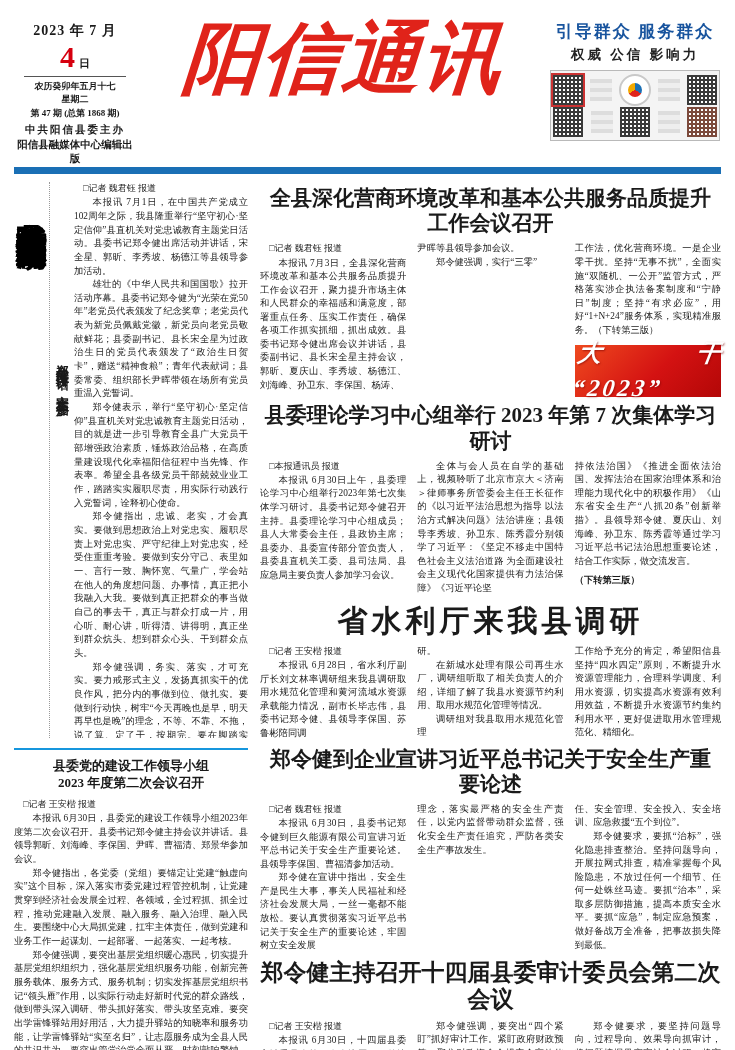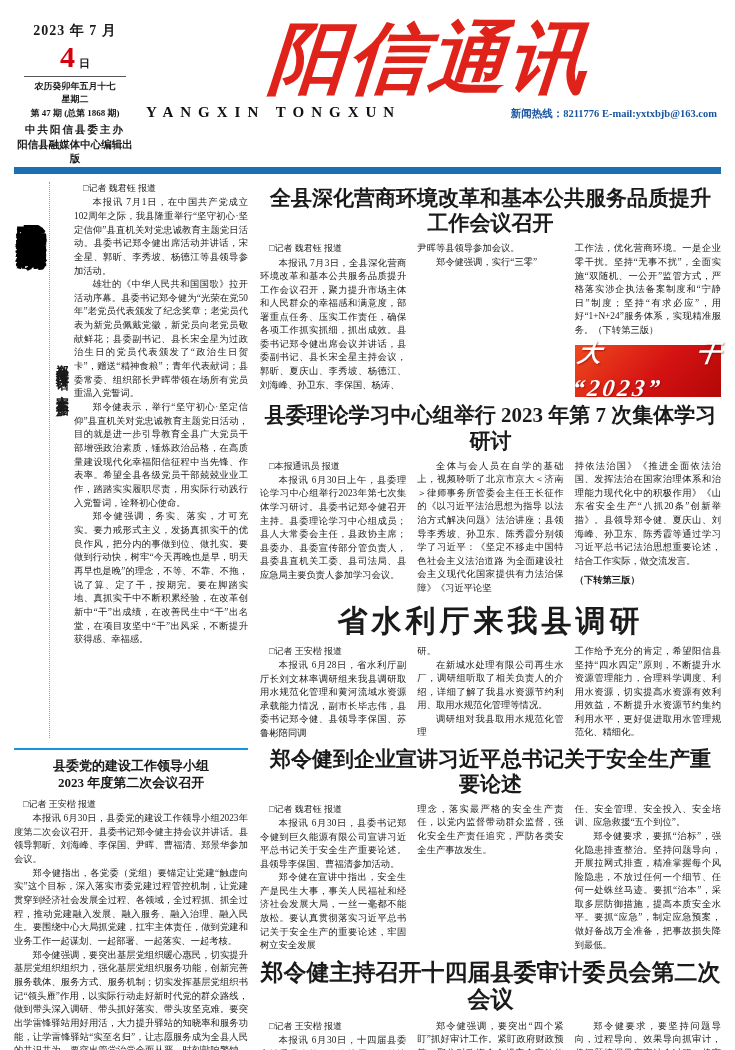--- a/index.html
+++ b/index.html
@@ -92,45 +92,61 @@
       <div class="db-rule"></div>
       <div class="db-small">农历癸卯年五月十七</div>
       <div class="db-small">星期二</div>
       <div class="db-issue">第 47 期  (总第 1868 期)</div>
       <div class="db-org">中共阳信县委主办</div>
       <div class="db-pub">阳信县融媒体中心编辑出版</div>
     </div>
 
     <div class="masthead">
       <div class="mh-title">阳信通讯</div>
-      <div class="mh-row">
-        <span class="mh-pinyin">YANGXIN TONGXUN</span>
-        <span class="mh-contact">
-          <span>新闻热线：8211776</span>
-          <span>E-mail:yxtxbjb@163.com</span>
-        </span>
-      </div>
-    </div>
-
+    </div>
+
+    <div class="right-block">
+      <div class="slogan1">引导群众 服务群众</div>
+      <div class="slogan2">权威 公信 影响力</div>
+      <div class="qr-panel">
+        <div class="qr-row">
+          <span class="qr red-frame"></span>
+          <span class="qr-label"></span>
+          <span class="logo-circle">
+              <span class="logo-dot"></span>
+            </span>
+          <span class="qr-label"></span>
+          <span class="qr"></span>
+        </div>
+        <div class="qr-row">
+          <span class="qr"></span>
+          <span class="qr-label"></span>
+          <span class="qr"></span>
+          <span class="qr-label"></span>
+          <span class="qr dark"></span>
+        </div>
+      </div>
+    </div>
   </div>
 
   <div class="blue-bar"></div>
 
   <div class="main">
 
     <div class="left-col">
 
       <div class="l1">
         <div class="v-headline">我县隆重举行对党忠诚教育主题党日活动</div>
         <div class="v-sub">郑令健出席讲话 宋全星参加</div>
         <div class="l1-body">
           <p class="byline">□记者 魏君钰 报道</p>
           <p class="p">本报讯 7月1日，在中国共产党成立102周年之际，我县隆重举行“坚守初心·坚定信仰”县直机关对党忠诚教育主题党日活动。县委书记郑令健出席活动并讲话，宋全星、郭昕、李秀坡、杨德江等县领导参加活动。</p>
           <p class="p">雄壮的《中华人民共和国国歌》拉开活动序幕。县委书记郑令健为“光荣在党50年”老党员代表颁发了纪念奖章；老党员代表为新党员佩戴党徽，新党员向老党员敬献鲜花；县委副书记、县长宋全星为过政治生日的党员代表颁发了“政治生日贺卡”，赠送“精神食粮”；青年代表献词；县委常委、组织部长尹晖带领在场所有党员重温入党誓词。</p>
           <p class="p">郑令健表示，举行“坚守初心·坚定信仰”县直机关对党忠诚教育主题党日活动，目的就是进一步引导教育全县广大党员干部增强政治素质，锤炼政治品格，在高质量建设现代化幸福阳信征程中当先锋、作表率。希望全县各级党员干部兢兢业业工作，踏踏实实履职尽责，用实际行动践行入党誓词，诠释初心使命。</p>
+          <p class="p">郑令健指出，忠诚、老实，才会真实。要做到思想政治上对党忠实、履职尽责上对党忠实、严守纪律上对党忠实，经受住重重考验。要做到安分守己、表里如一、言行一致、胸怀宽、气量广，学会站在他人的角度想问题、办事情，真正把小我融入大我。要做到真正把群众的事当做自己的事去干，真正与群众打成一片，用心听、耐心讲，听得清、讲得明，真正坐到群众炕头、想到群众心头、干到群众点头。</p>
           <p class="p">郑令健强调，务实、落实，才可充实。要力戒形式主义，发扬真抓实干的优良作风，把分内的事做到位、做扎实。要做到行动快，树牢“今天再晚也是早，明天再早也是晚”的理念，不等、不靠、不拖，说了算、定了干，按期完。要在脚踏实地、真抓实干中不断积累经验，在改革创新中“干”出成绩，在改善民生中“干”出名堂，在项目攻坚中“干”出风采，不断提升获得感、幸福感。</p>
 
         </div>
       </div>
 
       <div class="l2">
         <h2>县委党的建设工作领导小组</h2>
         <h2>2023 年度第二次会议召开</h2>
         <div class="l2-body">
           <p class="byline">□记者 王安楷 报道</p>

